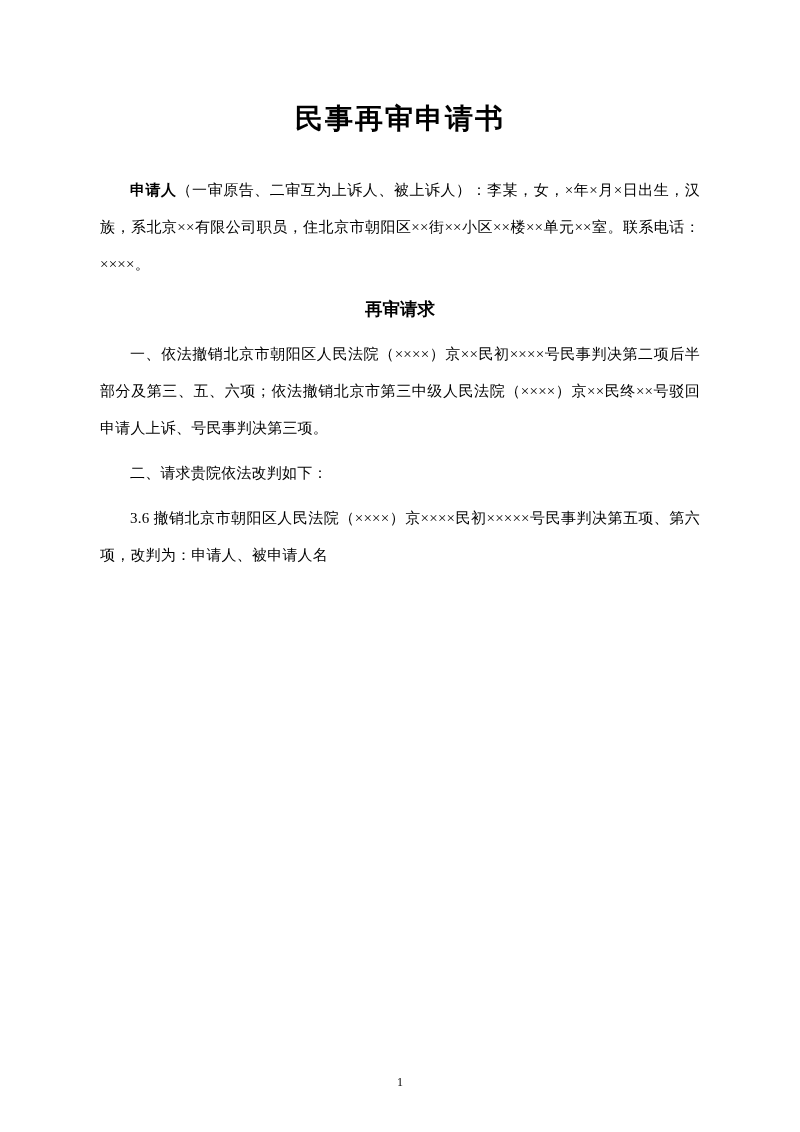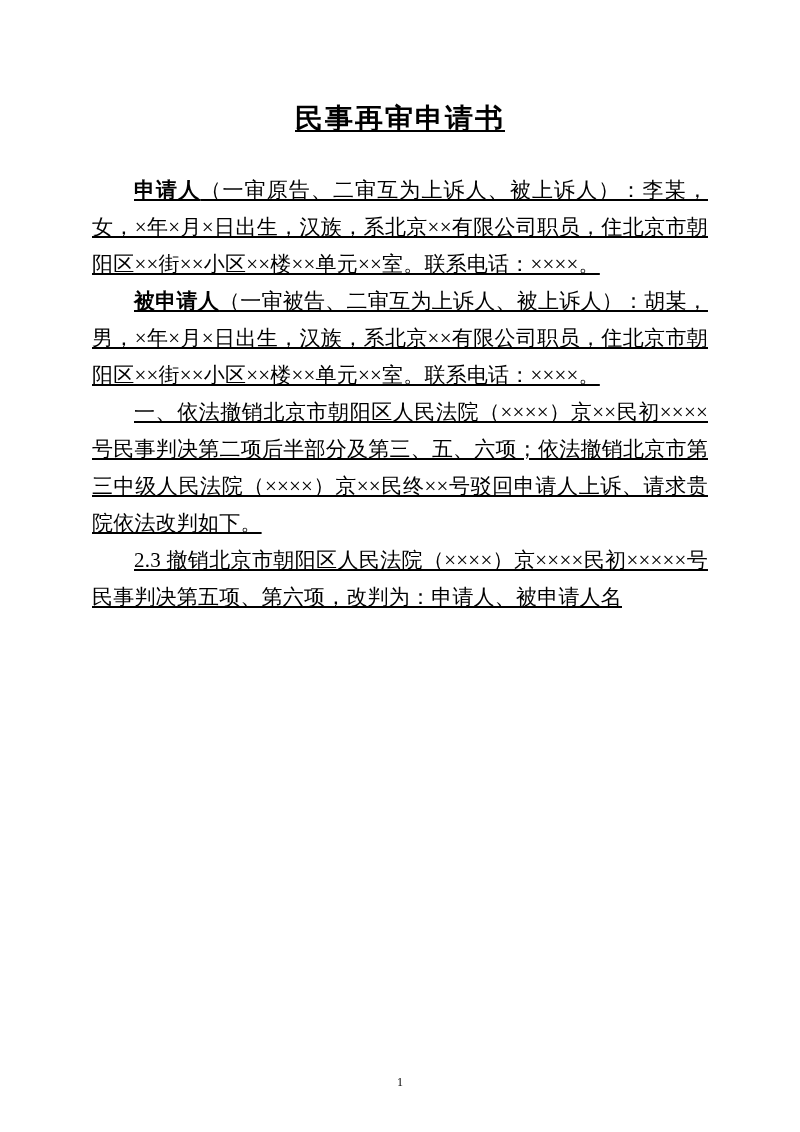--- a/index.html
+++ b/index.html
@@ -14,36 +14,35 @@
     color: #000000;
     position: relative;
     overflow: hidden;
   }
   .page {
     width: 800px;
     height: 1132px;
     box-sizing: border-box;
     padding: 70px 92px 40px 92px;
     position: relative;
-    text-decoration: underline;
   }
   .doc-title {
     text-align: center;
     font-size: 28px;
     font-weight: bold;
     letter-spacing: 2px;
     margin: 30px 0 34px 0;
     font-family: "Liberation Serif", "DejaVu Serif", serif;
   }
   .para {
-    font-size: 21px;
+    font-size: 15px;
     line-height: 37px;
     text-align: justify;
     text-justify: inter-ideograph;
-    margin: 0;
+    margin: 8px;
     text-indent: 2em;
     letter-spacing: 0.2px;
   }
   .section-head {
     font-size: 17.5px;
     line-height: 37px;
     font-weight: bold;
     text-align: center;
     margin: 0;
   }
@@ -63,26 +62,27 @@
 </style>
 </head>
 <body>
 
 <div class="page">
 
   <h1 class="doc-title">民事再审申请书</h1>
 
   <p class="para"><span class="lead">申请人</span><span>（一审原告、二审互为上诉人、被上诉人）：李某，女，×年×月×日出生，汉族，系北京××有限公司职员，住北京市朝阳区××街××小区××楼××单元××室。联系电话：××××。</span></p>
 
-  <p class="para"><span class="lead">被申请人</span><span>（一审被告、二审互为上诉人、被上诉人）：胡某，男，×年×月×日出生，汉族，系北京××有限公司职员，住北京市朝阳区××街××小区××楼××单元××室。联系电话：××××。</span></p>
+
+
+  <p class="section-head">再审请求</p>
+
+  <p class="para">一、依法撤销北京市朝阳区人民法院（××××）京××民初××××号民事判决第二项后半部分及第三、五、六项；依法撤销北京市第三中级人民法院（××××）京××民终××号驳回申请人上诉、号民事判决第三项。</p>
+
+  <p class="para">二、请求贵院依法改判如下：</p>
 
 
 
-  <p class="para">一、依法撤销北京市朝阳区人民法院（××××）京××民初××××号民事判决第二项后半部分及第三、五、六项；依法撤销北京市第三中级人民法院（××××）京××民终××号驳回申请人上诉、请求贵院依法改判如下。</p>
-
-
-
-
-  <p class="para">2.3 撤销北京市朝阳区人民法院（××××）京××××民初×××××号民事判决第五项、第六项，改判为：申请人、被申请人名</p>
+  <p class="para">3.6 撤销北京市朝阳区人民法院（××××）京××××民初×××××号民事判决第五项、第六项，改判为：申请人、被申请人名</p>
 
   <div class="page-number">1</div>
 
 </div>
 
 </body></html>

